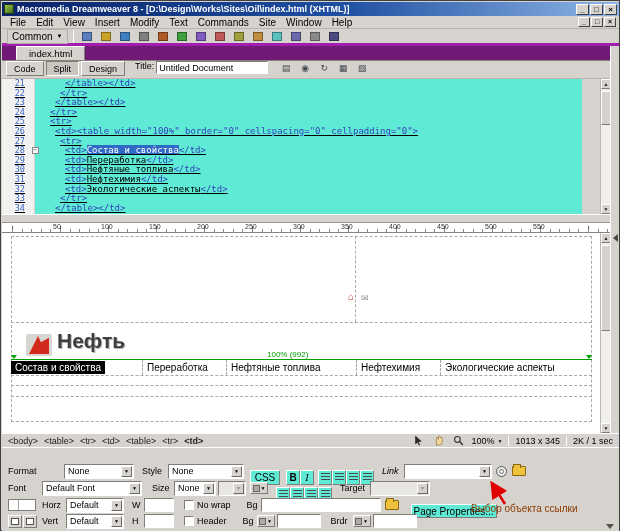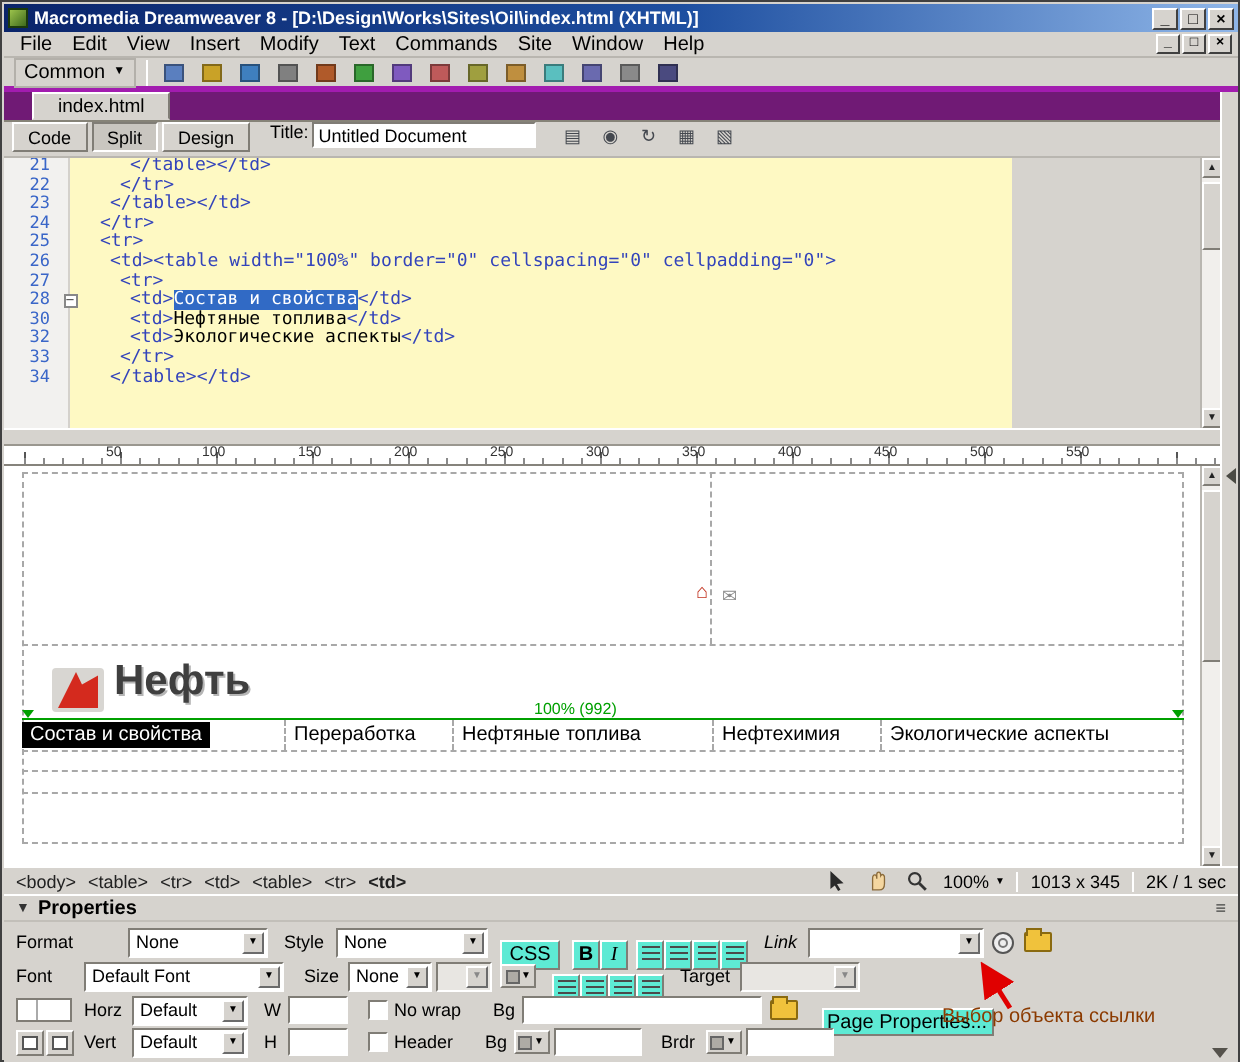--- a/index.html
+++ b/index.html
@@ -39,21 +39,21 @@
   
   .doctoolbar { position:absolute; top:60px; left:1px; width:608px; height:18px; display:flex; align-items:flex-start; padding-left:4px; gap:2px; border-bottom:1px solid #b9b6b0; }
   .view-btn { height:15px; padding:0 7px; font-size:9px; display:flex; align-items:center; background:#d6d3ce; border:1px solid; border-color:#fff #807d76 #807d76 #fff; }
   .view-btn.pressed { border-color:#807d76 #fff #fff #807d76; background:#c9c6c0; }
   .title-label { margin-left:8px; font-size:9px; }
   .title-input { width:112px; height:13px; font-size:9px; font-family:"Liberation Sans",sans-serif; border:1px solid; border-color:#807d76 #fff #fff #807d76; padding:0 2px; background:#fff; }
   .dt-icons { display:flex; gap:3px; margin-left:8px; }
   .dt-icon { width:16px; height:14px; font-size:9px; display:flex; align-items:center; justify-content:center; color:#44484f; }
 
   
-  .code-area { position:absolute; top:78px; left:1px; width:504px; height:135px; background:#fef9c3; overflow:hidden; font-family:"DejaVu Sans Mono", monospace; }
+  .code-area { position:absolute; top:78px; left:1px; width:580px; height:135px; background:#5eead4; overflow:hidden; font-family:"DejaVu Sans Mono", monospace;text-decoration:underline; }
   .code-area::before { content:""; position:absolute; left:0; top:0; bottom:0; width:32px; background:#f2f1ef; border-right:1px solid #d4d1cc; }
   .code-line { position:relative; display:flex; height:9.6px; line-height:9.6px; font-size:9px; white-space:pre; }
   .line-num { flex:none; width:28px; text-align:right; padding-right:5px; color:#3a66c8; font-size:8.5px; }
   .fold-col { flex:none; width:10px; font-size:7px; color:#555; text-align:center; }
   .fold-col.has-fold { line-height:8px; }
   .fold-box { display:inline-block; width:7px; height:7px; border:1px solid #888; background:#fff; font-size:7px; line-height:5px; text-align:center; }
   .tk-tag { color:#3344bb; }
   .tk-text { color:#000; }
   .tk-sel { background:#316ac5; color:#fff; }
 
@@ -252,21 +252,23 @@
   <div class="code-area">
     <div id="code-lines">
         <div class="code-line"><span class="line-num">21</span><span class="fold-col"></span><span class="code-text" style="padding-left: 25px;"><span class="tk-tag">&lt;/table&gt;&lt;/td&gt;</span></span></div>
         <div class="code-line"><span class="line-num">22</span><span class="fold-col"></span><span class="code-text" style="padding-left: 20px;"><span class="tk-tag">&lt;/tr&gt;</span></span></div>
         <div class="code-line"><span class="line-num">23</span><span class="fold-col"></span><span class="code-text" style="padding-left: 15px;"><span class="tk-tag">&lt;/table&gt;&lt;/td&gt;</span></span></div>
         <div class="code-line"><span class="line-num">24</span><span class="fold-col"></span><span class="code-text" style="padding-left: 10px;"><span class="tk-tag">&lt;/tr&gt;</span></span></div>
         <div class="code-line"><span class="line-num">25</span><span class="fold-col"></span><span class="code-text" style="padding-left: 10px;"><span class="tk-tag">&lt;tr&gt;</span></span></div>
         <div class="code-line"><span class="line-num">26</span><span class="fold-col"></span><span class="code-text" style="padding-left: 15px;"><span class="tk-tag">&lt;td&gt;&lt;table width="100%" border="0" cellspacing="0" cellpadding="0"&gt;</span></span></div>
         <div class="code-line"><span class="line-num">27</span><span class="fold-col"></span><span class="code-text" style="padding-left: 20px;"><span class="tk-tag">&lt;tr&gt;</span></span></div>
         <div class="code-line"><span class="line-num">28</span><span class="fold-col has-fold"><span class="fold-box">−</span></span><span class="code-text" style="padding-left: 25px;"><span class="tk-tag">&lt;td&gt;</span><span class="tk-sel">Состав и свойства</span><span class="tk-tag">&lt;/td&gt;</span></span></div>
+        <div class="code-line"><span class="line-num">29</span><span class="fold-col"></span><span class="code-text" style="padding-left: 25px;"><span class="tk-tag">&lt;td&gt;</span><span class="tk-text">Переработка</span><span class="tk-tag">&lt;/td&gt;</span></span></div>
         <div class="code-line"><span class="line-num">30</span><span class="fold-col"></span><span class="code-text" style="padding-left: 25px;"><span class="tk-tag">&lt;td&gt;</span><span class="tk-text">Нефтяные топлива</span><span class="tk-tag">&lt;/td&gt;</span></span></div>
+        <div class="code-line"><span class="line-num">31</span><span class="fold-col"></span><span class="code-text" style="padding-left: 25px;"><span class="tk-tag">&lt;td&gt;</span><span class="tk-text">Нефтехимия</span><span class="tk-tag">&lt;/td&gt;</span></span></div>
         <div class="code-line"><span class="line-num">32</span><span class="fold-col"></span><span class="code-text" style="padding-left: 25px;"><span class="tk-tag">&lt;td&gt;</span><span class="tk-text">Экологические аспекты</span><span class="tk-tag">&lt;/td&gt;</span></span></div>
         <div class="code-line"><span class="line-num">33</span><span class="fold-col"></span><span class="code-text" style="padding-left: 20px;"><span class="tk-tag">&lt;/tr&gt;</span></span></div>
         <div class="code-line"><span class="line-num">34</span><span class="fold-col"></span><span class="code-text" style="padding-left: 15px;"><span class="tk-tag">&lt;/table&gt;&lt;/td&gt;</span></span></div>
       </div>
   </div>
   <div class="vscroll cs">
     <span class="sb-btn sb-up">▲</span>
     <span class="sb-thumb" style="top:12px;height:34px;"></span>
     <span class="sb-btn sb-dn">▼</span>
   </div>
@@ -349,25 +351,20 @@
         <span class="arr">▼</span>
       </span>
       <span class="st-sep"></span>
       <span>1013 x 345</span>
       <span class="st-sep"></span>
       <span>2K / 1 sec</span>
     </span>
   </div>
 
   <div class="properties">
-    <div class="props-header">
-      <span class="tri">▼</span>
-      <span class="ttl">Properties</span>
-      <span class="opts">≡</span>
-    </div>
 
     <div class="prow p1">
       <span class="plabel" style="width:56px;">Format</span>
       <span class="dd" style="width:70px;">
           <span>None</span>
           <span class="dd-btn">▼</span>
         </span>
       <span class="plabel" style="margin-left:8px;width:26px;">Style</span>
       <span class="dd" style="width:76px;">
           <span>None</span>

